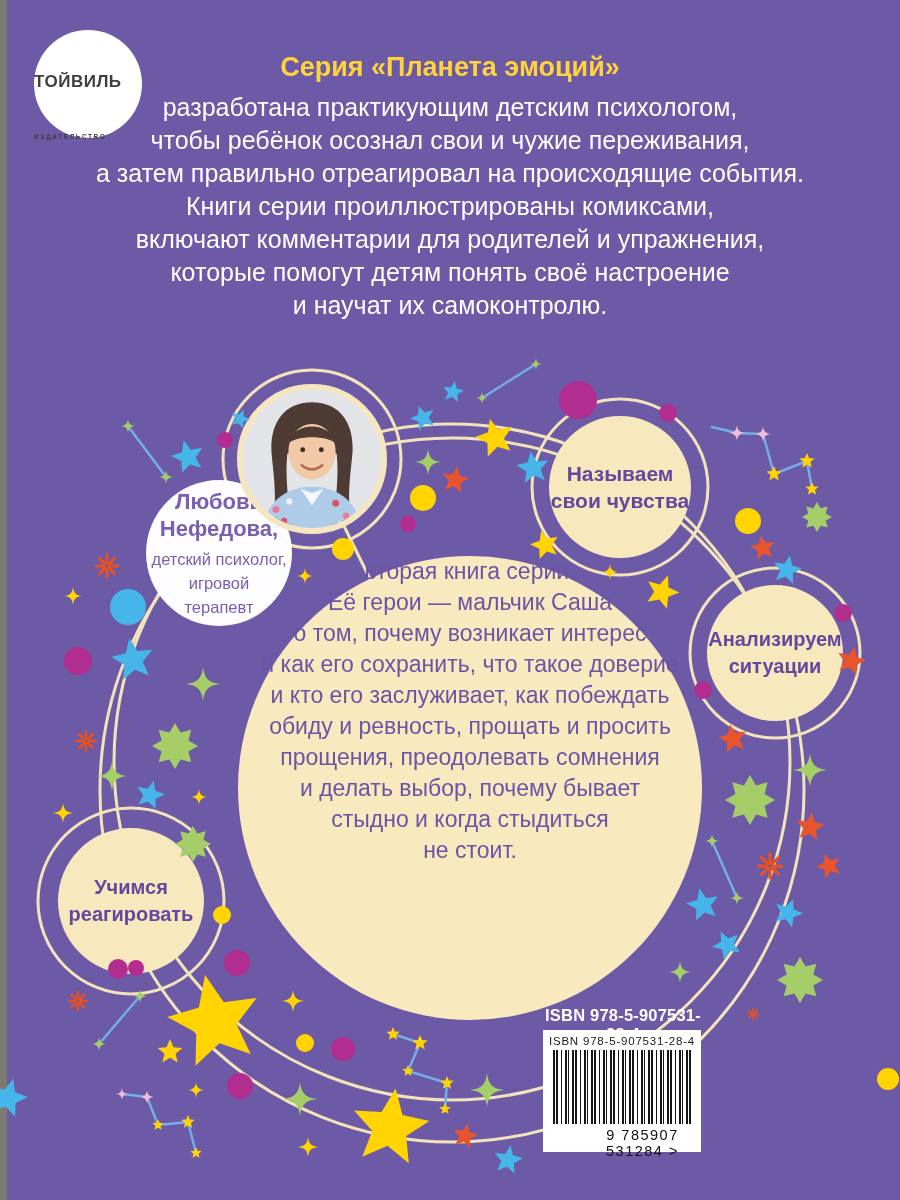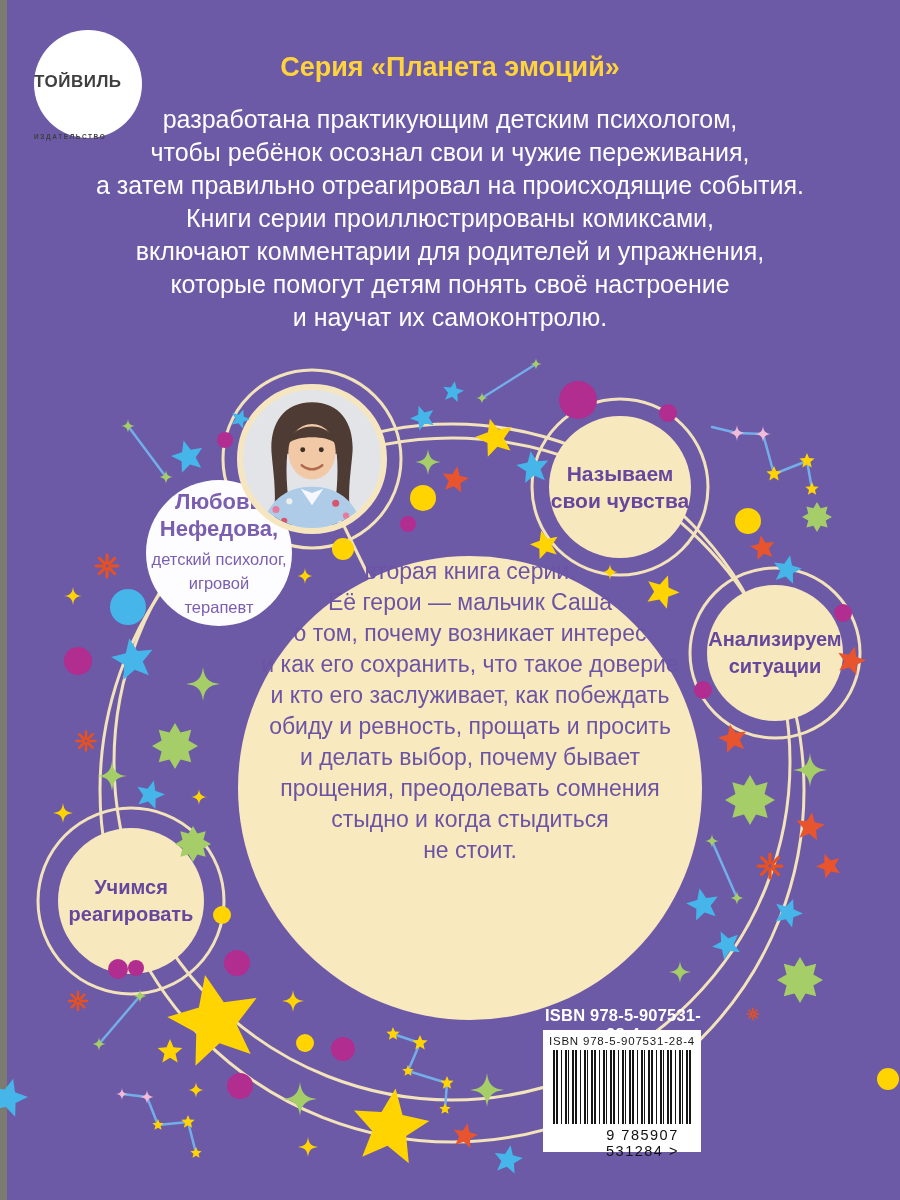--- a/index.html
+++ b/index.html
@@ -10,21 +10,21 @@
 
   
   .logo{position:absolute;left:34px;top:30px;width:108px;height:108px;background:#FFFFFF;border-radius:50%;
         display:flex;flex-direction:column;align-items:flex-start;justify-content:center;gap:40px;}
   .logo .skyline{margin-top:2px;}
   .logo .pub-name{font-size:17px;font-weight:800;color:#3F3F3F;letter-spacing:0.5px;margin-top:1px;}
   .logo .pub-sub{font-size:6.5px;font-weight:700;color:#3F3F3F;letter-spacing:1.6px;margin-top:1px;}
 
   
   .header{position:absolute;left:0;top:52px;width:900px;text-align:center;color:#FFFFFF;}
-  .header-title{font-size:27px;font-weight:bold;color:#FFD33C;margin-bottom:20px;}
+  .header-title{font-size:27px;font-weight:bold;color:#FFD33C;margin-bottom:8px;}
   .header-lines{font-size:25px;line-height:33px;font-weight:500;}
 
   
   .circle{position:absolute;border-radius:50%;}
   .name-circle{left:146px;top:480px;width:146px;height:146px;background:#FDFCFE;
                display:flex;flex-direction:column;align-items:center;justify-content:center;text-align:center;color:#7A5FB0;}
   .name-circle .aname{font-size:22px;font-weight:bold;line-height:27px;}
   .name-circle .arole{font-size:16.5px;line-height:24px;margin-top:5px;}
   .photo-circle{left:237px;top:384px;width:138px;height:138px;background:#E3E4E8;border:6px solid #F6E6C0;overflow:hidden;}
   .photo-circle svg{display:block;}
@@ -116,22 +116,22 @@
   </div>
 
   <div class="circle central">
     <div class="central-lines">
         <div>вторая книга серии.</div>
         <div>Её герои — мальчик Саша</div>
         <div>о том, почему возникает интерес</div>
         <div>и как его сохранить, что такое доверие</div>
         <div>и кто его заслуживает, как побеждать</div>
         <div>обиду и ревность, прощать и просить</div>
+        <div>прощения, преодолевать сомнения</div>
         <div>и делать выбор, почему бывает</div>
-        <div>прощения, преодолевать сомнения</div>
         <div>стыдно и когда стыдиться</div>
         <div>не стоит.</div>
       </div>
   </div>
 
   <svg class="layer" width="900" height="1200" viewBox="0 0 900 1200">
     <defs>
       <polygon id="star5" points="0,-10 2.65,-3.64 9.51,-3.09 4.28,1.39 5.88,8.09 0,4.5 -5.88,8.09 -4.28,1.39 -9.51,-3.09 -2.65,-3.64"></polygon>
       <path id="sparkle4" d="M0,-10 C0.8,-3.2 3.2,-0.8 10,0 C3.2,0.8 0.8,3.2 0,10 C-0.8,3.2 -3.2,0.8 -10,0 C-3.2,-0.8 -0.8,-3.2 0,-10 Z"></path>
       <polygon id="burst8" points="10,0 5.82,2.41 7.07,7.07 2.41,5.82 0,10 -2.41,5.82 -7.07,7.07 -5.82,2.41 -10,0 -5.82,-2.41 -7.07,-7.07 -2.41,-5.82 0,-10 2.41,-5.82 7.07,-7.07 5.82,-2.41"></polygon>

